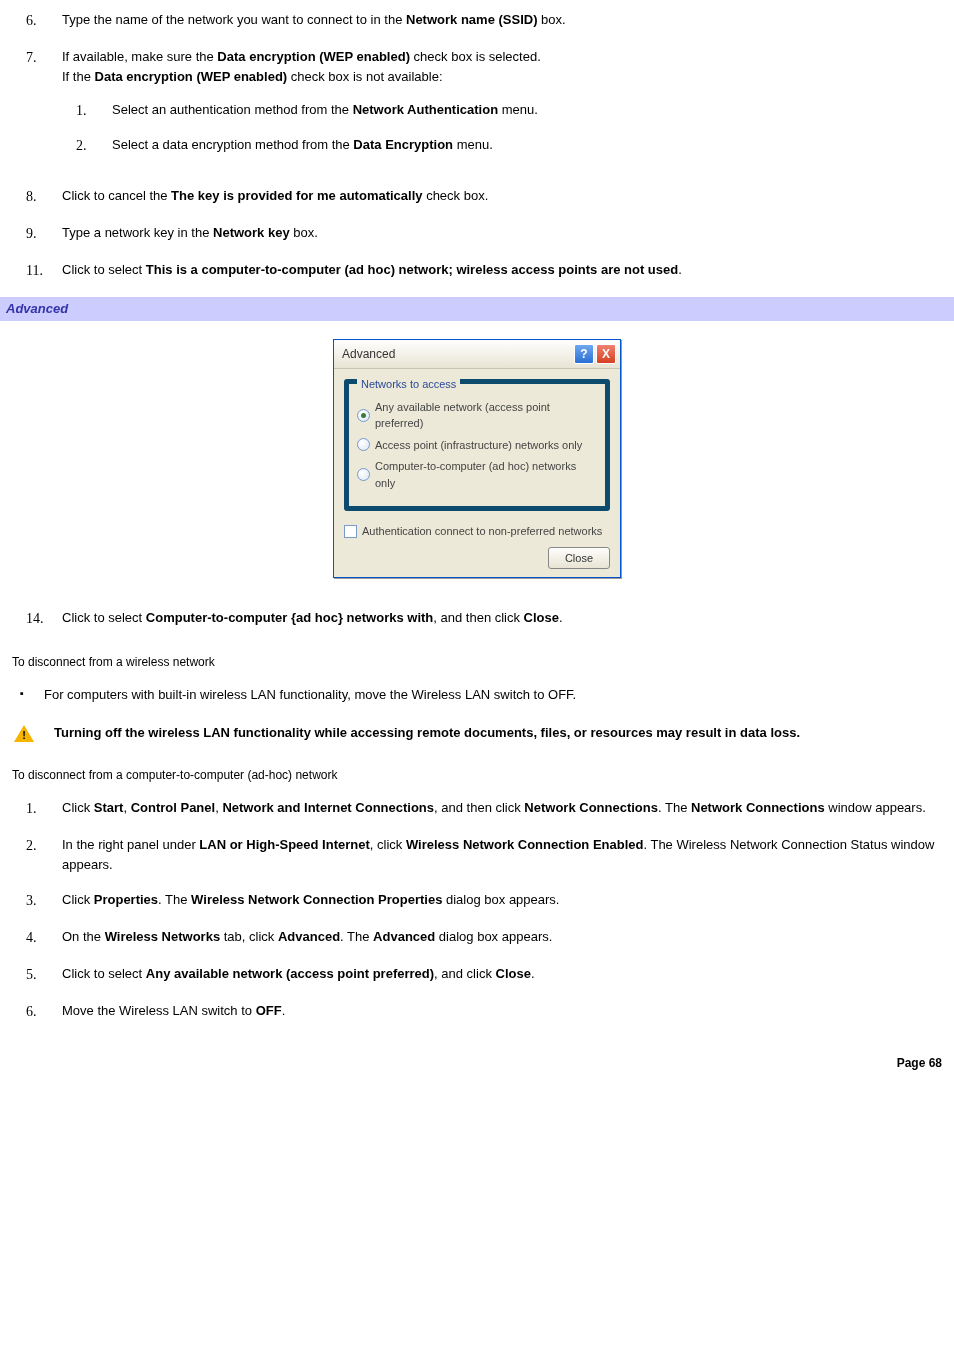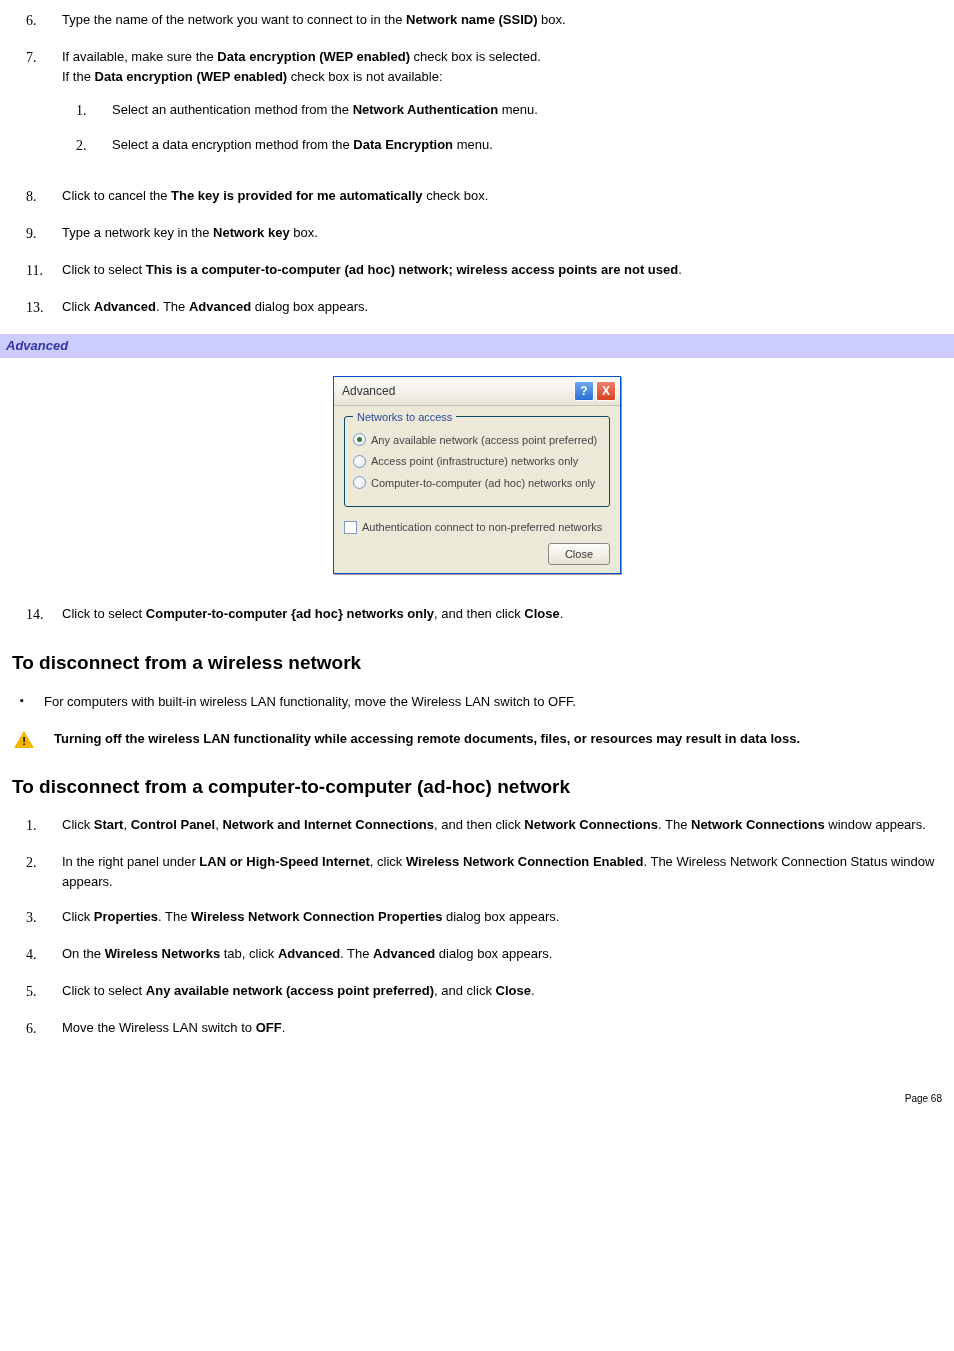--- a/index.html
+++ b/index.html
@@ -89,21 +89,21 @@
     border-radius: 2px;
     display: flex; align-items: center; justify-content: center;
     font-weight: bold;
     font-size: 12px;
     color: #fff;
   }
   .btn-help { background: linear-gradient(#6fa8ef,#2a6fd6); }
   .btn-close { background: linear-gradient(#f08070,#d64020); }
   .dialog-body { padding: 10px 10px 8px 10px; }
   .groupbox {
-    border: 1px solid #0c4a6e;
+    border: 5px solid #0c4a6e;
     border-radius: 3px;
     padding: 10px 8px 10px 8px;
     position: relative;
     margin-bottom: 12px;
   }
   .groupbox-title {
     position: absolute;
     top: -8px; left: 8px;
     background: #ece9d8;
     padding: 0 4px;
@@ -138,23 +138,23 @@
   .dialog-footer { display: flex; justify-content: flex-end; padding-top: 2px; }
   .close-btn {
     border: 1px solid #888;
     background: linear-gradient(#fdfdfb,#e8e4d4);
     padding: 2px 16px;
     border-radius: 3px;
     font-size: 11px;
     color: #333;
   }
   .subhead {
-    font-weight: bold;
+    font-weight: normal;
     margin: 24px 0 14px 0;
-    font-size: 19px;
+    font-size: 12px;
   }
   ul.bullets {
     list-style: none; padding-left: 0; margin: 0 0 18px 0;
   }
   ul.bullets > li {
     display: flex; gap: 12px; margin-bottom: 8px;
   }
   ul.bullets > li > .blt {
     width: 20px; flex-shrink: 0; text-align: center;
     font-size: 11px;
@@ -178,23 +178,23 @@
     position: absolute;
     left: -3px; top: 2px;
     width: 6px; text-align: center;
     color: #000;
     font-weight: bold;
     font-size: 11px;
   }
   .warn-text { font-weight: bold; flex: 1; }
   .page-footer {
     text-align: right;
-    font-weight: normal;
-    font-size: 10px;
-    margin-top: 52px;
+    font-weight: bold;
+    font-size: 12px;
+    margin-top: 32px;
   }
   b { font-weight: bold; }
 </style>
 </head>
 <body>
 
 <ol class="main-list" id="list-a">
     <li>
       <span class="num">6.</span>
       <span class="content">Type the name of the network you want to connect to in the <b>Network name (SSID)</b> box.</span>
@@ -216,24 +216,20 @@
       <span class="num">8.</span>
       <span class="content">Click to cancel the <b>The key is provided for me automatically</b> check box.</span>
     </li>
     <li>
       <span class="num">9.</span>
       <span class="content">Type a network key in the <b>Network key</b> box.</span>
     </li>
     <li>
       <span class="num">11.</span>
       <span class="content">Click to select <b>This is a computer-to-computer (ad hoc) network; wireless access points are not used</b>.</span>
-    </li>
-    <li>
-      <span class="num">13.</span>
-      <span class="content">Click <b>Advanced</b>. The <b>Advanced</b> dialog box appears.</span>
     </li>
   </ol>
 
 <div class="section-banner">Advanced</div>
 
 <div class="dialog-wrap">
   <div class="dialog">
     <div class="dialog-titlebar">
       <span class="dialog-title">Advanced</span>
       <div class="dialog-buttons">
@@ -266,21 +262,21 @@
       <div class="dialog-footer">
         <div class="close-btn">Close</div>
       </div>
     </div>
   </div>
 </div>
 
 <ol class="main-list">
   <li>
     <span class="num">14.</span>
-    <span class="content">Click to select <b>Computer-to-computer {ad hoc} networks only</b>, and then click <b>Close</b>.</span>
+    <span class="content">Click to select <b>Computer-to-computer {ad hoc} networks with</b>, and then click <b>Close</b>.</span>
   </li>
 </ol>
 
 <div class="subhead">To disconnect from a wireless network</div>
 
 <ul class="bullets">
   <li>
     <span class="blt">▪</span>
     <span>For computers with built-in wireless LAN functionality, move the Wireless LAN switch to OFF.</span>
   </li>

